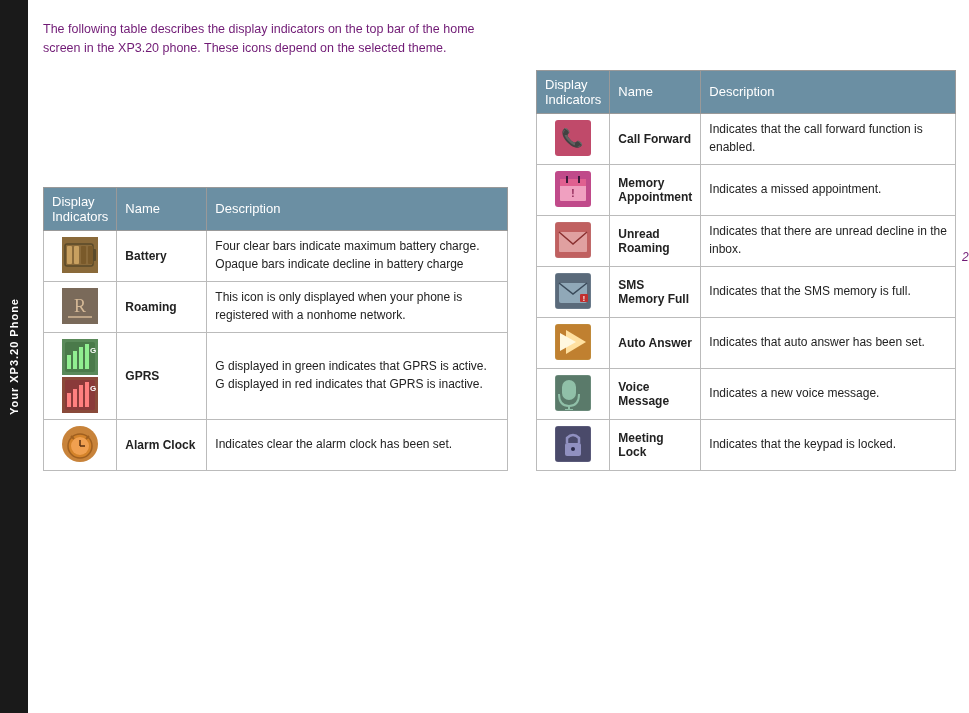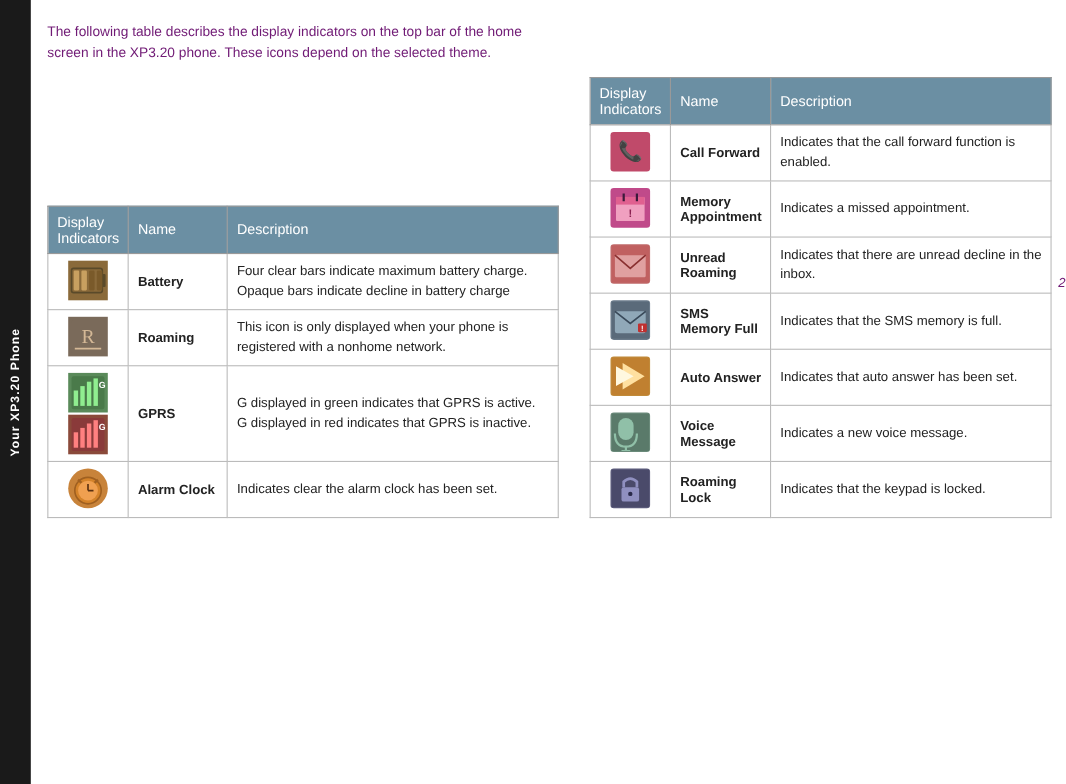--- a/index.html
+++ b/index.html
@@ -462,21 +462,21 @@
             <td class="icon-cell">
               <span class="icon-keypad-lock">
                 <svg width="34" height="34" viewBox="0 0 34 34">
                   <rect x="0" y="0" width="34" height="34" fill="#4a4a6a"></rect>
                   <rect x="9" y="16" width="16" height="13" rx="2" fill="#9090c0"></rect>
                   <path d="M11 16 L11 11 Q17 5 23 11 L23 16" fill="none" stroke="#9090c0" stroke-width="2.5"></path>
                   <circle cx="17" cy="22" r="2" fill="#2a2a4a"></circle>
                 </svg>
               </span>
             </td>
-            <td class="name-cell">Roaming Lock</td>
+            <td class="name-cell">Meeting Lock</td>
             <td class="desc-cell">Indicates that the keypad is locked.</td>
           </tr>
         </tbody>
       </table>
 
       <div class="page-27">27</div>
     </div>
 
   </div>
 </div>

